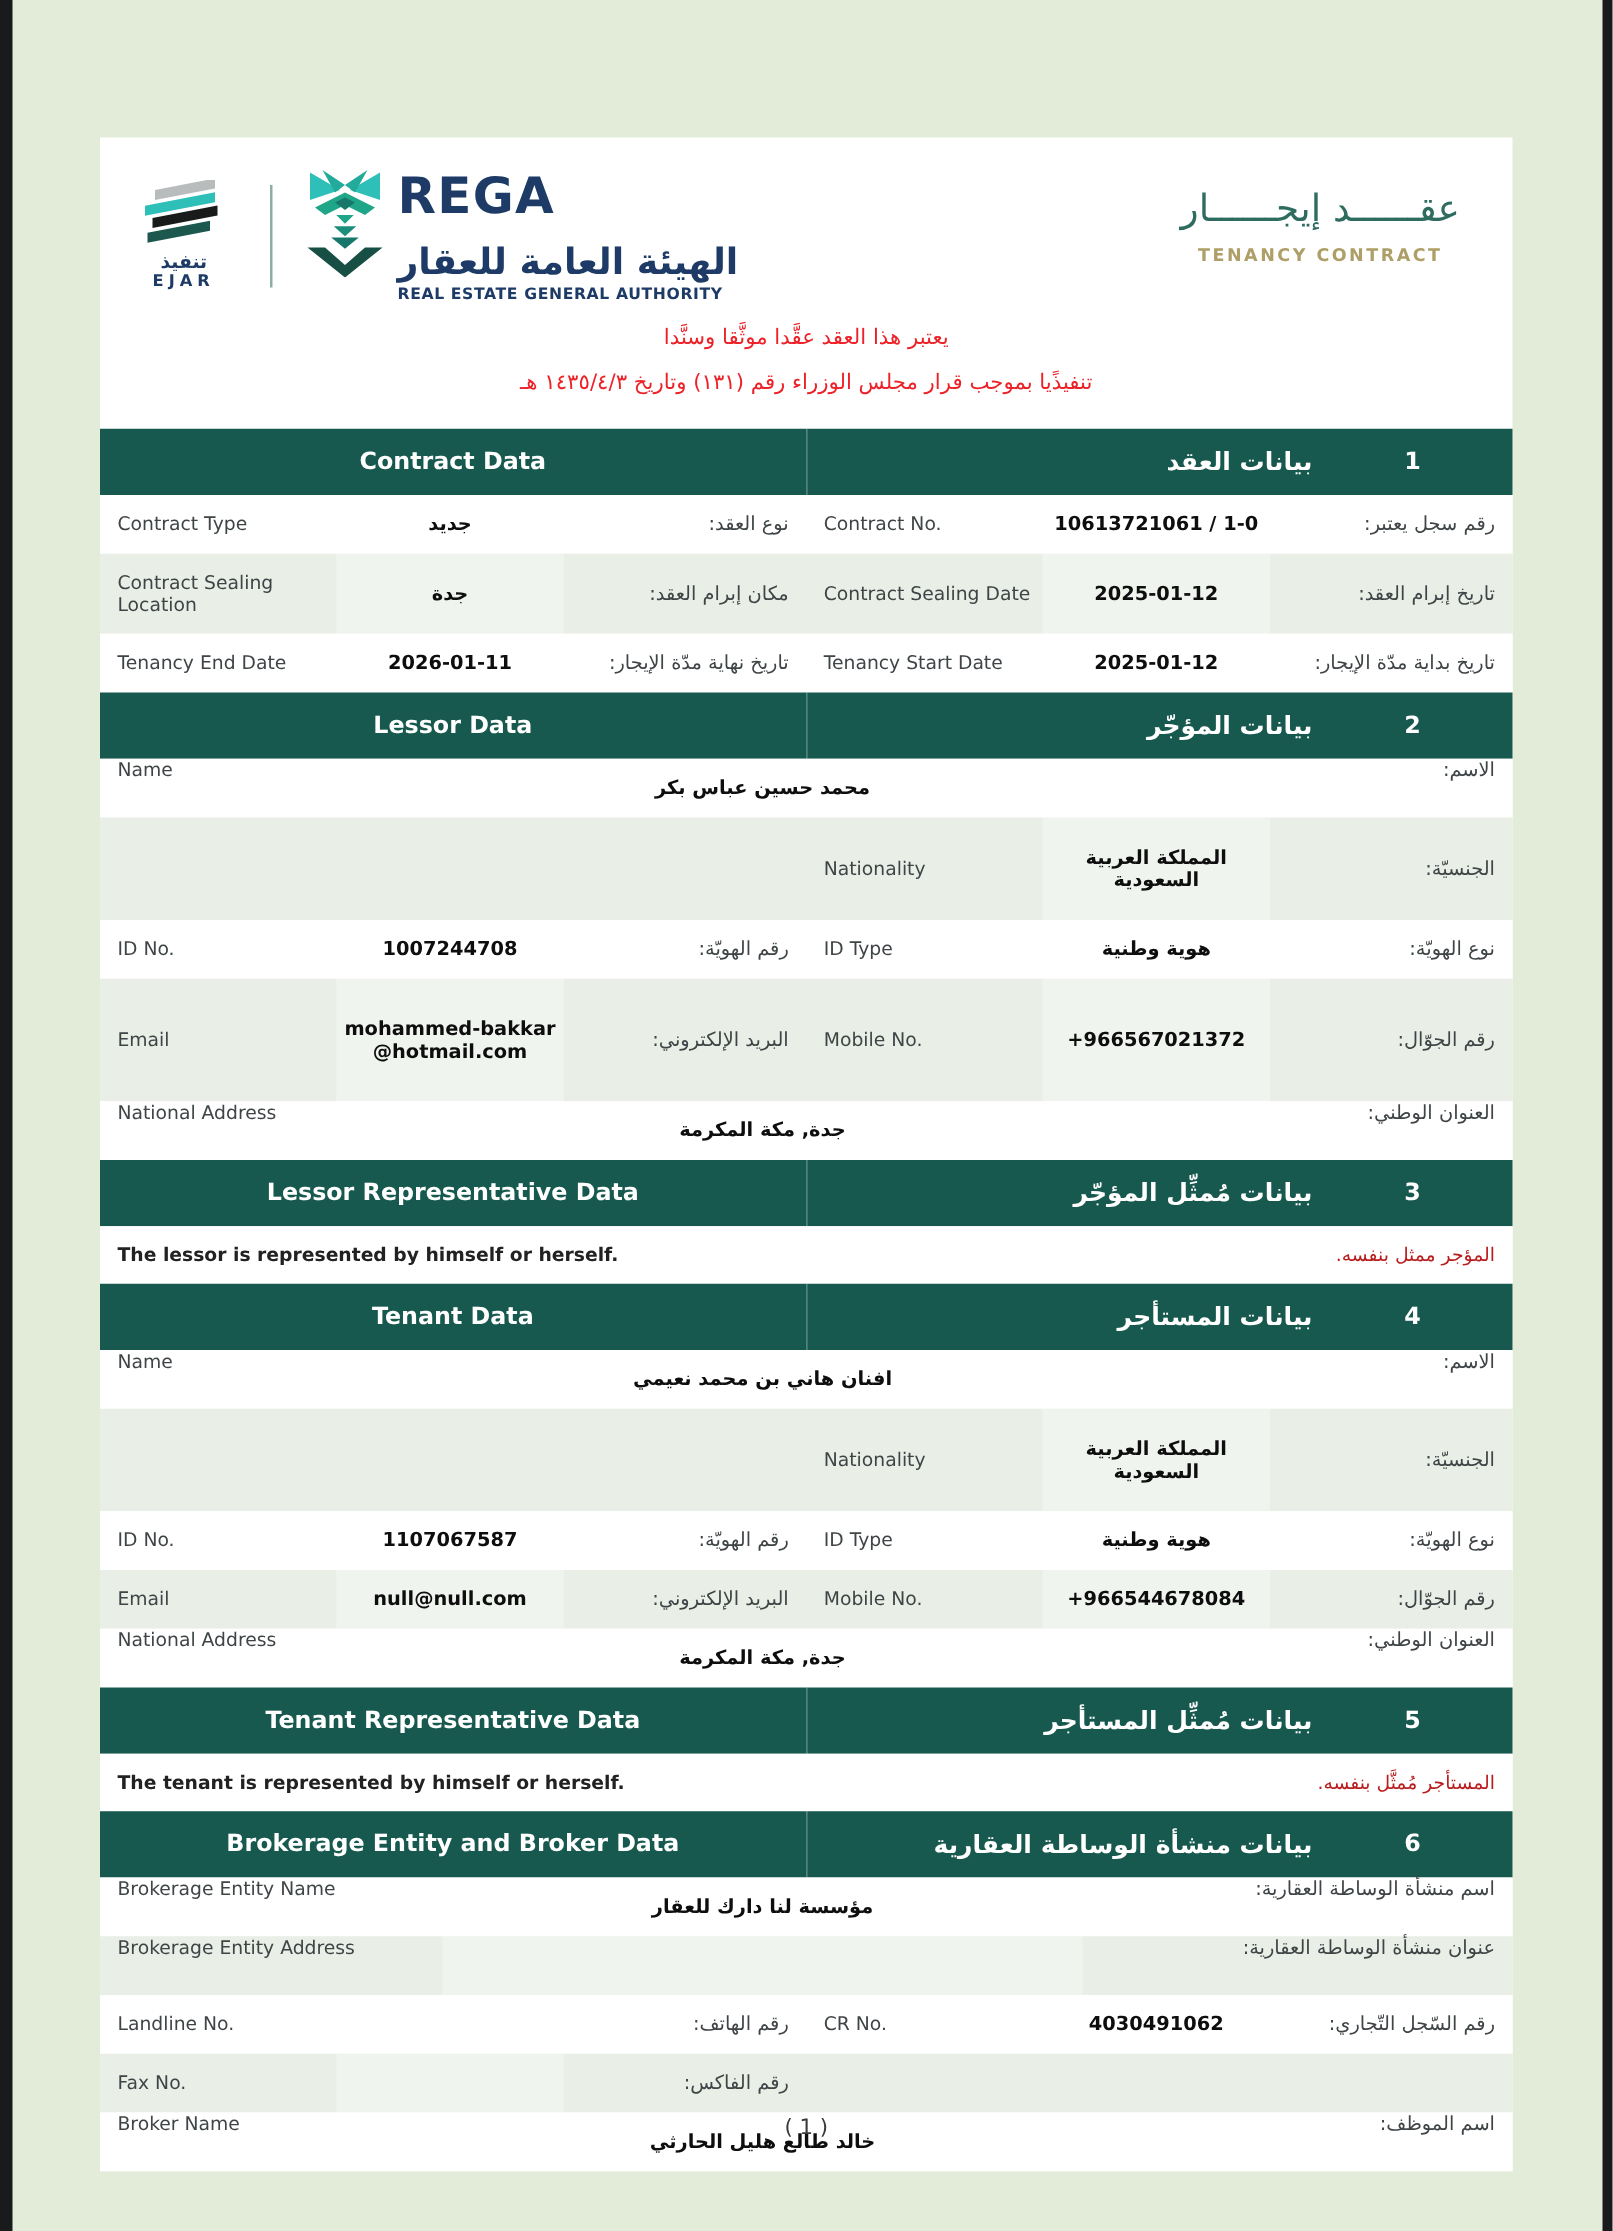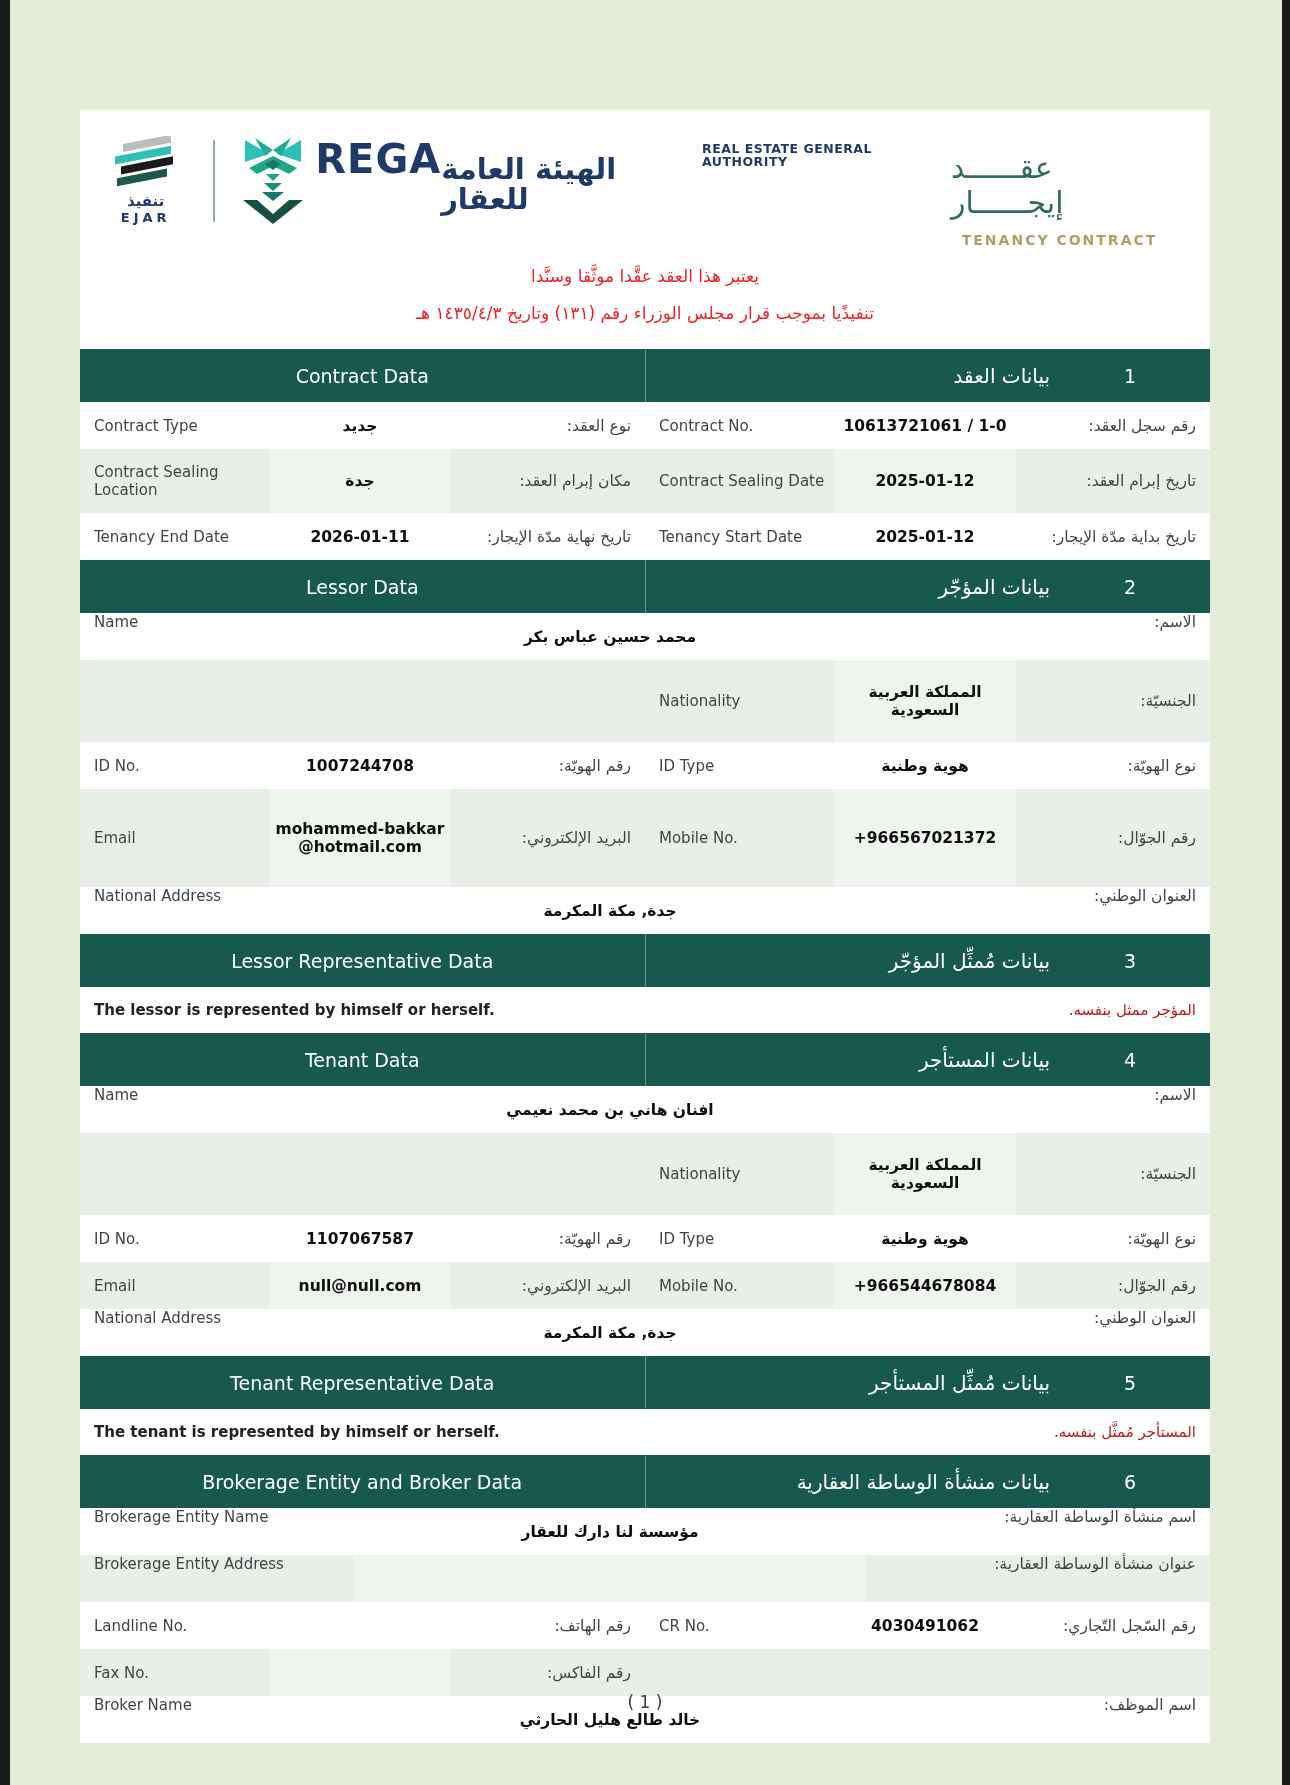--- a/index.html
+++ b/index.html
@@ -24,36 +24,36 @@
   .card-header{
     display:flex;justify-content:space-between;align-items:flex-start;
     padding:26px 28px 4px 24px;
   }
   .logo-group{display:flex;align-items:center;gap:26px;}
   .ejar-logo{display:flex;flex-direction:column;align-items:center;width:86px;}
   .ejar-ar{color:#1d3b66;font-weight:bold;font-size:15px;margin-top:4px;}
   .ejar-en{color:#1d3b66;font-weight:bold;font-size:13px;letter-spacing:4px;}
   .logo-divider{width:2px;height:82px;background:#2e6c5f;opacity:.55;}
   .rega{display:flex;align-items:flex-start;gap:10px;}
-  .rega-text{display:flex;flex-direction:row;line-height:1.05;}
+  .rega-text{display:flex;flex-direction:column;line-height:1.05;}
   .rega-acronym{color:#1d3b66;font-weight:bold;font-size:40px;letter-spacing:1px;}
   .rega-ar{color:#1d3b66;font-weight:bold;font-size:29px;margin-top:16px;}
   .rega-en{color:#1d3b66;font-size:12.5px;font-weight:bold;letter-spacing:.5px;margin-top:4px;}
   .doc-title{display:flex;flex-direction:column;align-items:center;margin-top:14px;margin-right:14px;}
   .doc-title-ar{color:#2e6c5f;font-weight:normal;font-size:30px;}
   .doc-title-en{color:#ae9e67;font-weight:bold;font-size:14px;letter-spacing:2px;margin-top:12px;}
   .notice{
     text-align:center;direction:rtl;
     color:#ed2228;font-weight:normal;font-size:17px;
     line-height:2.15;padding:6px 10px 18px;
   }
   
   .sec-head{
     height:53px;background:#17594e;color:#ffffff;
-    display:flex;align-items:stretch;font-weight:normal;
+    display:flex;align-items:stretch;font-weight:bold;
   }
   .sh-left{
     width:50%;display:flex;align-items:center;justify-content:center;
     font-size:19px;border-right:1px solid rgba(255,255,255,.35);
   }
   .sh-right{width:50%;display:flex;align-items:center;}
   .sh-ar{flex:1;text-align:right;font-size:20px;direction:rtl;}
   .sh-num{width:160px;text-align:center;font-size:19px;}
   
   .row{display:flex;align-items:stretch;min-height:47px;background:#ffffff;}
@@ -151,21 +151,21 @@
     </div>
     <div class="row">
       <div class="half">
         <div class="en">Contract Type</div>
         <div class="val">جديد</div>
         <div class="ar">نوع العقد:</div>
       </div>
       <div class="half">
         <div class="en">Contract No.</div>
         <div class="val ltr">10613721061 / 1-0</div>
-        <div class="ar">رقم سجل العقد:</div>
+        <div class="ar">رقم سجل يعتبر:</div>
       </div>
     </div>
     <div class="row shaded r-seal">
       <div class="half">
         <div class="en">Contract Sealing Location</div>
         <div class="val">جدة</div>
         <div class="ar">مكان إبرام العقد:</div>
       </div>
       <div class="half">
         <div class="en">Contract Sealing Date</div>

